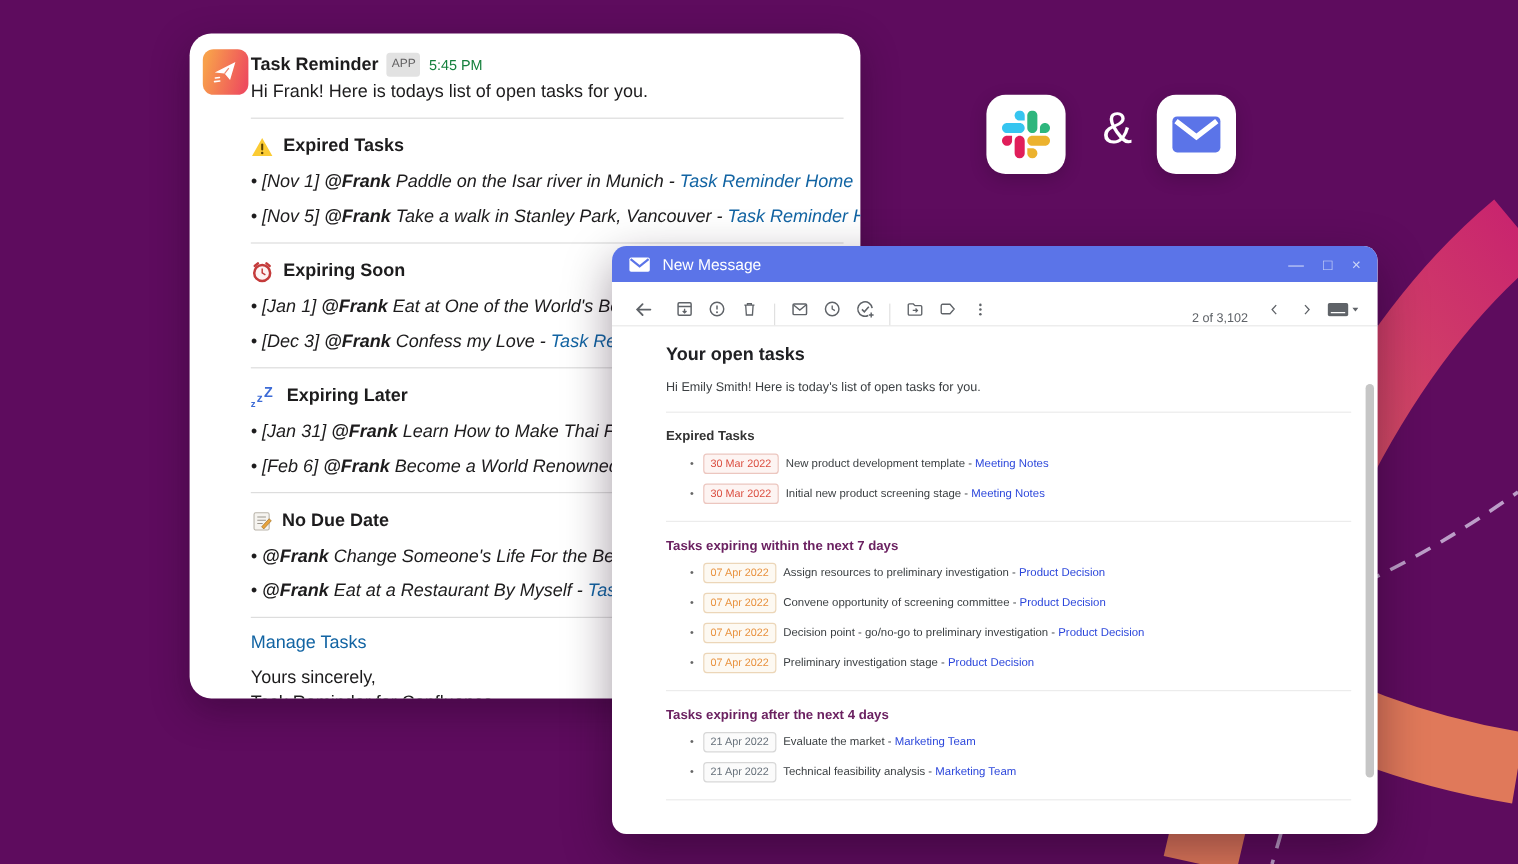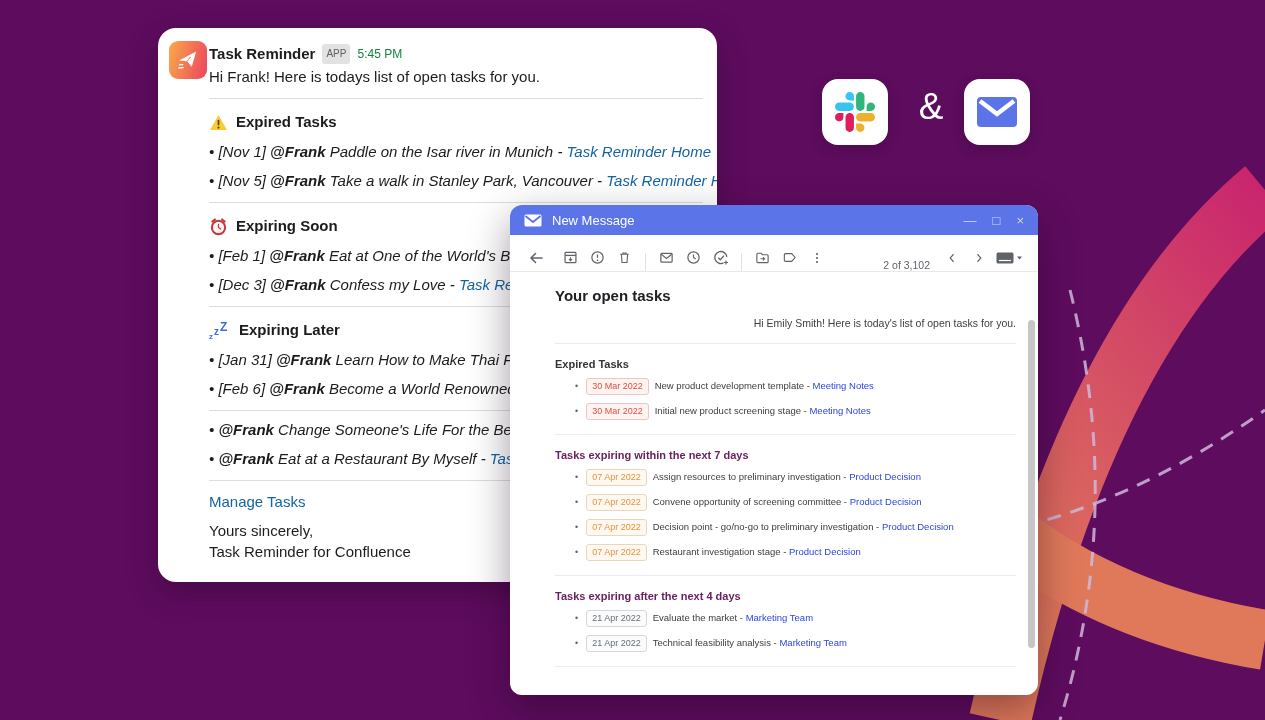--- a/index.html
+++ b/index.html
@@ -36,33 +36,33 @@
   .sc-greeting { font-size:15px; margin-top:3px; line-height:20px; }
   .sc-divider { border-top:1px solid #dddddd; margin-top:11px; }
   .sc-sec-title { display:flex; align-items:center; gap:8px; font-weight:bold; font-size:15px; margin-top:12px; line-height:22px; }
   .sc-item { font-size:15px; margin-top:9px; line-height:20px; white-space:nowrap;font-style:italic; }
   .sc-item::before { content:"• "; }
   .sc-link { color:#1264A3; text-decoration:none; cursor:pointer; }
   .sc-manage { font-size:15px; margin-top:11px; line-height:20px; }
   .sc-signoff { font-size:15px; margin-top:8px; line-height:21px; color:#1d1c1d; }
 
   
-  .gmail { position:absolute; left:510px; top:205px; width:528px; height:490px; background:#fff;
+  .gmail { position:absolute; left:510px; top:205px; width:638px; height:490px; background:#fff;
            border-radius:12px; box-shadow:0 14px 40px rgba(25,0,25,.4); z-index:3; overflow:hidden; }
   .gm-titlebar { height:30px; background:#5B74E8; display:flex; align-items:center; padding:0 14px; gap:10px; }
   .gm-title { color:#fff; font-size:13px; }
   .gm-controls { margin-left:auto; display:flex; gap:16px; color:#cdd6f7; font-size:13px; line-height:13px; }
   .gm-controls span { cursor:pointer; }
   .gm-toolbar { height:37px; display:flex; align-items:flex-end; padding:0 12px; border-bottom:1px solid #e9e9e9; }
   .tb-btn { width:27px; height:27px; display:flex; align-items:center; justify-content:center; cursor:pointer; border-radius:50%; flex:none; }
   .tb-sep { width:1px; height:18px; background:#e0e0e0; margin:0 7px; flex:none; }
   .gm-counter { font-size:10.5px; color:#5f6368; margin-left:auto; margin-right:8px; }
   .gm-content { padding:15px 22px 0 45px; }
   .gm-subject { font-size:15px; font-weight:bold; color:#202124; }
-  .gm-greet { font-size:10.5px; color:#3c4043; margin-top:13px;text-align:right; }
+  .gm-greet { font-size:10.5px; color:#3c4043; margin-top:13px; }
   .gm-hr { border-top:1px solid #ececec; margin-top:14px; }
   .gm-sec-title { font-size:11px; font-weight:bold; margin-top:14px; }
   .gm-sec-title.dark { color:#333333; }
   .gm-sec-title.purple { color:#6B2161; }
   .gm-item { font-size:9.5px; color:#3c4043; margin:8px 0 0 20px; line-height:13px; }
   .gm-item::before { content:"•"; color:#666; margin-right:8px; font-size:9px; }
   .chip { display:inline-block; border:1px solid; border-radius:3px; padding:1px 5px; font-size:9px; margin-right:6px; }
   .chip.red    { color:#DB4F41; border-color:#ecc6bf; background:#fdf4f2; }
   .chip.orange { color:#E8913D; border-color:#ecd6b8; background:#fdf9f2; }
   .chip.gray   { color:#66707A; border-color:#d7d7d7; background:#fbfbfb; }
@@ -137,36 +137,44 @@
   <div class="sc-divider"></div>
 
   <div class="sc-sec-title">
     <svg width="19" height="19" viewBox="0 0 20 20">
       <path d="M3.5 4.8 L6.2 2.6 M16.5 4.8 L13.8 2.6" stroke="#C43B3B" stroke-width="2.2" stroke-linecap="round"></path>
       <circle cx="10" cy="11" r="7" fill="#fdf3f3" stroke="#C43B3B" stroke-width="2.2"></circle>
       <path d="M10 7.2 v3.8 l2.8 1.8" stroke="#C43B3B" stroke-width="1.3" fill="none"></path>
     </svg>
     <span>Expiring Soon</span>
   </div>
-  <div class="sc-item"><span>[Feb 1] </span><b>@Frank</b><span> Eat at One of the World's Best Re</span><a class="sc-link"></a></div>
+  <div class="sc-item"><span>[Jan 1] </span><b>@Frank</b><span> Eat at One of the World's Best Re</span><a class="sc-link"></a></div>
   <div class="sc-item"><span>[Dec 3] </span><b>@Frank</b><span> Confess my Love - </span><a class="sc-link">Task Reminder</a></div>
   <div class="sc-divider"></div>
 
   <div class="sc-sec-title">
     <svg width="22" height="20" viewBox="0 0 22 20">
       <text x="0" y="19" font-size="8" font-weight="bold" fill="#3D6BD6">z</text>
       <text x="5" y="15" font-size="10" font-weight="bold" fill="#3D6BD6">z</text>
       <text x="11" y="11" font-size="12" font-weight="bold" fill="#3D6BD6">Z</text>
     </svg>
     <span>Expiring Later</span>
   </div>
   <div class="sc-item"><span>[Jan 31] </span><b>@Frank</b><span> Learn How to Make Thai Food - </span><a class="sc-link">T</a></div>
   <div class="sc-item"><span>[Feb 6] </span><b>@Frank</b><span> Become a World Renowned Artist</span><a class="sc-link"></a></div>
   <div class="sc-divider"></div>
 
+  <div class="sc-sec-title">
+    <svg width="18" height="19" viewBox="0 0 20 20">
+      <rect x="3" y="2" width="14" height="16" rx="1.5" fill="#f6f4f0" stroke="#b9b4aa" stroke-width="1"></rect>
+      <path d="M6 6 h8 M6 9 h8 M6 12 h5" stroke="#9a958c" stroke-width="1"></path>
+      <path d="M10 15 L17 7.5 L19 9.5 L12 17 Z" fill="#E8A33D" stroke="#9c6d20" stroke-width="0.6"></path>
+    </svg>
+    <span>No Due Date</span>
+  </div>
   <div class="sc-item"><span></span><b>@Frank</b><span> Change Someone's Life For the Better - </span><a class="sc-link">Ta</a></div>
   <div class="sc-item"><span></span><b>@Frank</b><span> Eat at a Restaurant By Myself - </span><a class="sc-link">Task Remi</a></div>
   <div class="sc-divider"></div>
 
   <div class="sc-manage"><a class="sc-link">Manage Tasks</a></div>
   <div class="sc-signoff">
     <div>Yours sincerely,</div>
     <div>Task Reminder for Confluence</div>
   </div>
 </div>
@@ -276,21 +284,21 @@
 
     <div class="gm-sec-title dark">Expired Tasks</div>
     <div class="gm-item"><span class="chip red">30 Mar 2022</span><span>New product development template - </span><a class="gm-link">Meeting Notes</a></div>
     <div class="gm-item"><span class="chip red">30 Mar 2022</span><span>Initial new product screening stage - </span><a class="gm-link">Meeting Notes</a></div>
     <div class="gm-hr"></div>
 
     <div class="gm-sec-title purple">Tasks expiring within the next 7 days</div>
     <div class="gm-item"><span class="chip orange">07 Apr 2022</span><span>Assign resources to preliminary investigation - </span><a class="gm-link">Product Decision</a></div>
     <div class="gm-item"><span class="chip orange">07 Apr 2022</span><span>Convene opportunity of screening committee - </span><a class="gm-link">Product Decision</a></div>
     <div class="gm-item"><span class="chip orange">07 Apr 2022</span><span>Decision point - go/no-go to preliminary investigation - </span><a class="gm-link">Product Decision</a></div>
-    <div class="gm-item"><span class="chip orange">07 Apr 2022</span><span>Restaurant investigation stage - </span><a class="gm-link">Product Decision</a></div>
+    <div class="gm-item"><span class="chip orange">07 Apr 2022</span><span>Preliminary investigation stage - </span><a class="gm-link">Product Decision</a></div>
     <div class="gm-hr"></div>
 
     <div class="gm-sec-title purple">Tasks expiring after the next 4 days</div>
     <div class="gm-item"><span class="chip gray">21 Apr 2022</span><span>Evaluate the market - </span><a class="gm-link">Marketing Team</a></div>
     <div class="gm-item"><span class="chip gray">21 Apr 2022</span><span>Technical feasibility analysis - </span><a class="gm-link">Marketing Team</a></div>
     <div class="gm-hr"></div>
 
   </div>
 
   <div class="gm-scroll"></div>

